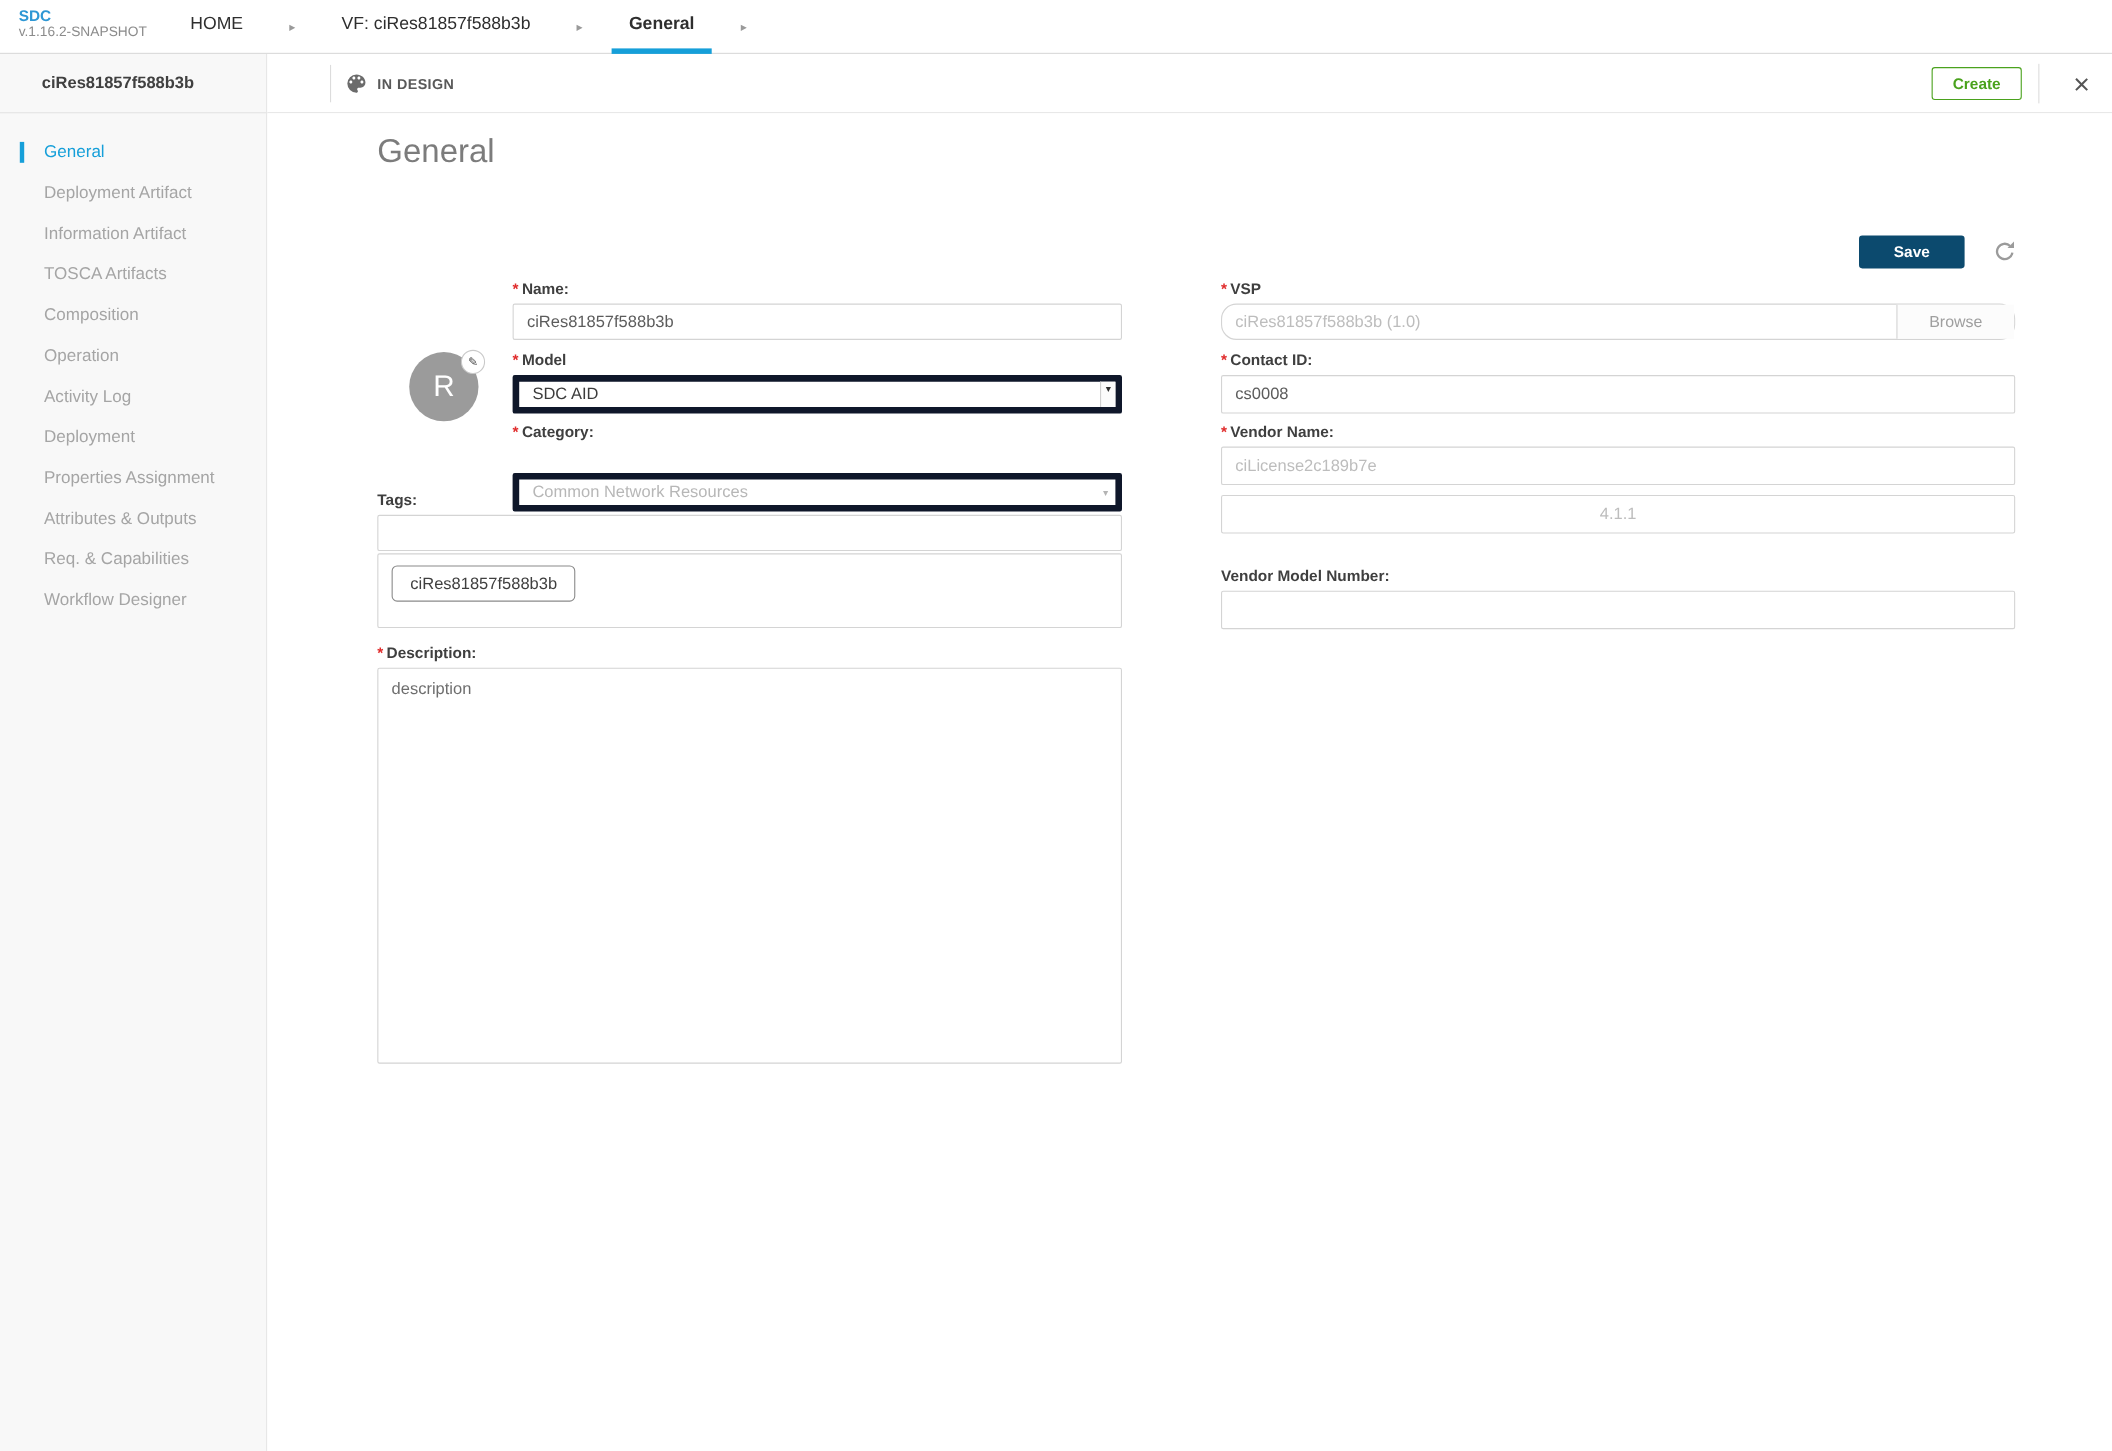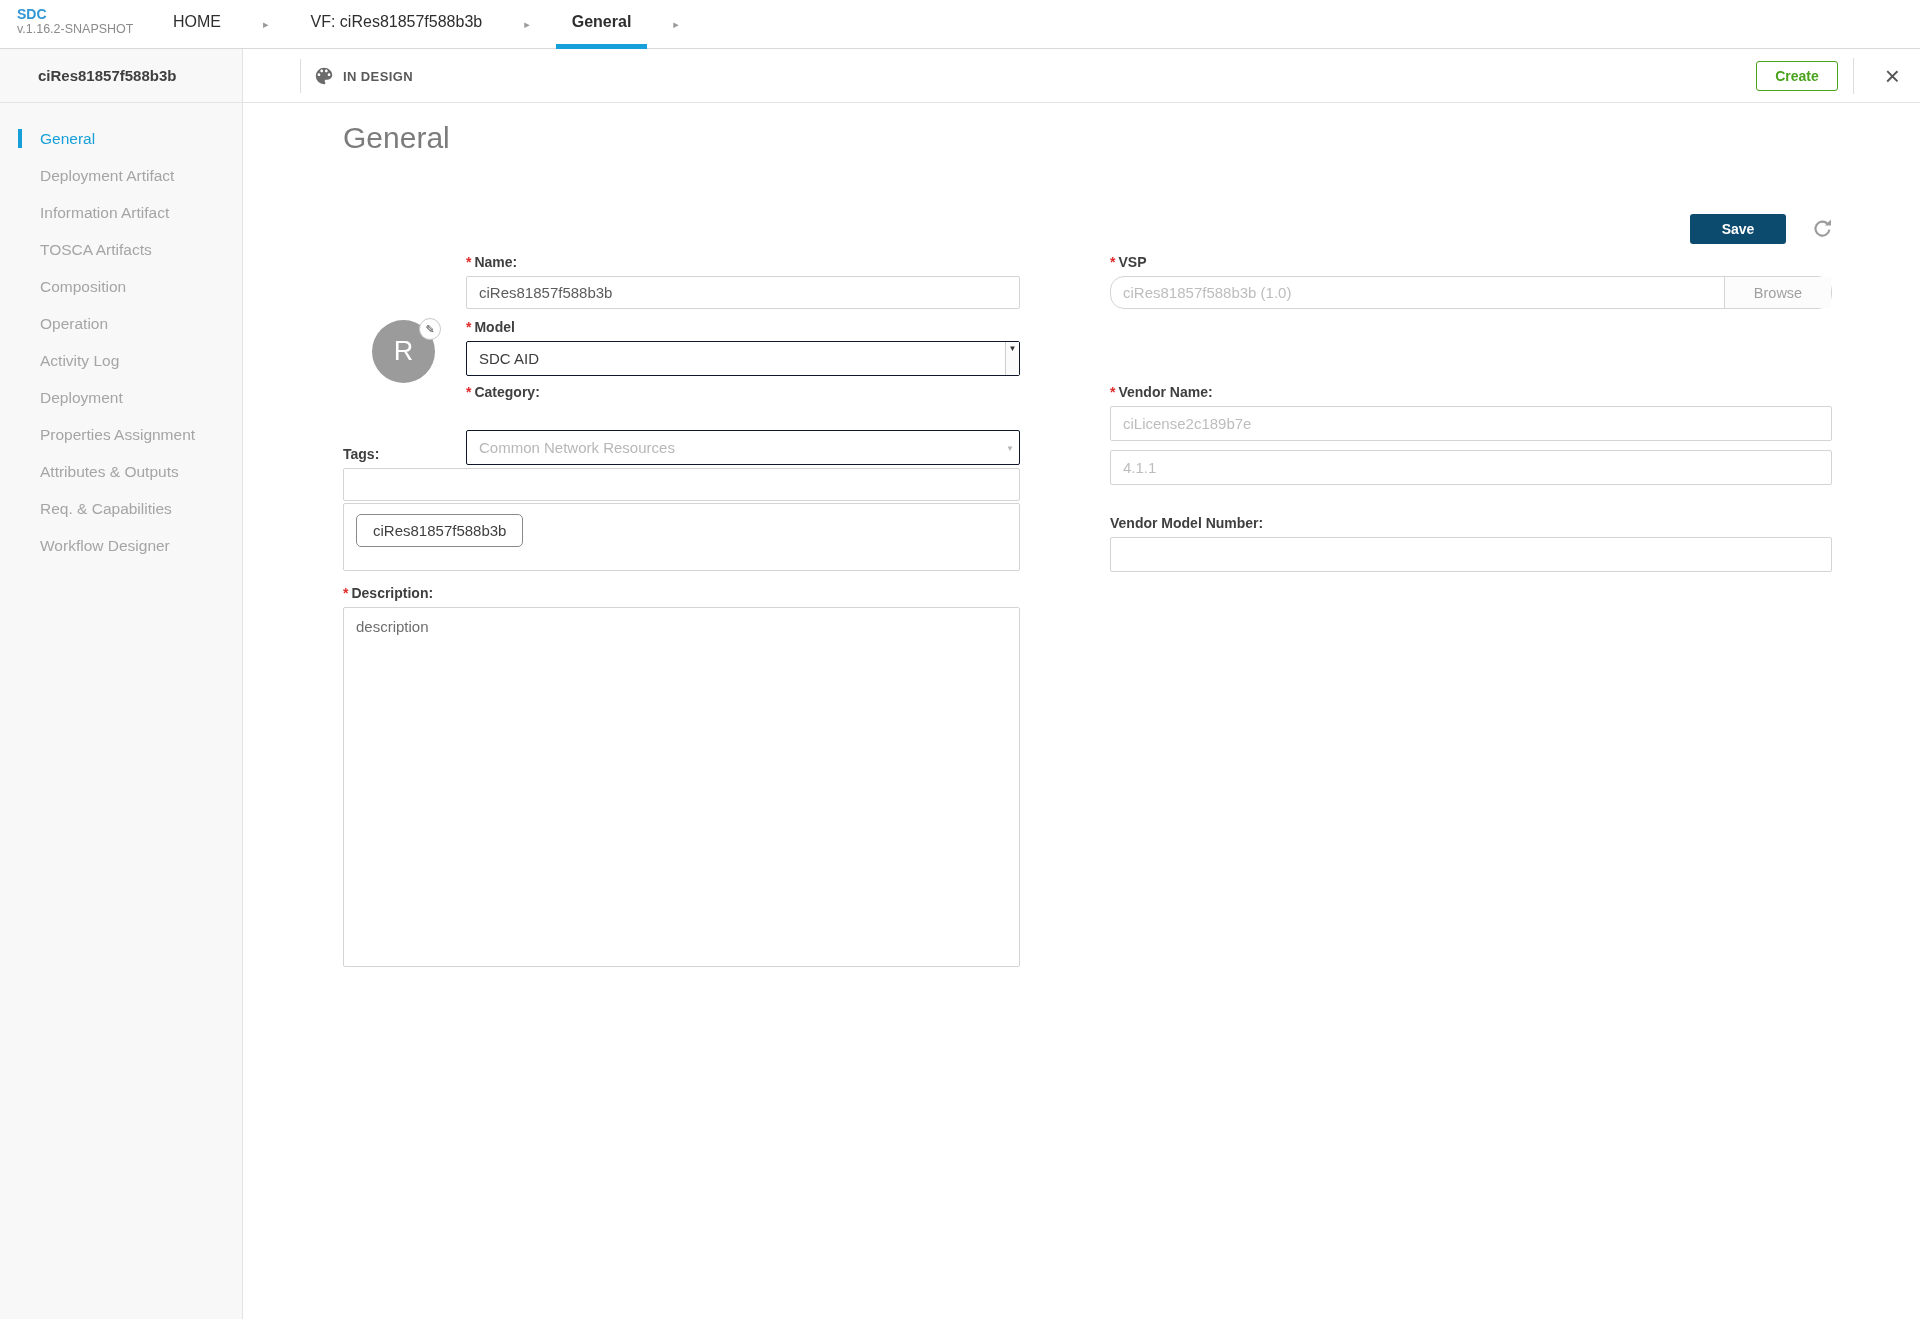--- a/index.html
+++ b/index.html
@@ -52,21 +52,21 @@
               font-family:inherit; }
   .refresh-wrap { position:absolute; right:86px; top:114px; width:23px; height:23px; cursor:pointer; }
 
   .field { position:absolute; }
   .flabel { display:block; font-size:14px; font-weight:700; color:#3f3f3f; margin-bottom:6px; white-space:nowrap; }
   .req { color:#e02b2b; margin-right:3px; font-weight:700; }
   .tinput { width:100%; height:33px; border:1px solid #d4d4d4; border-radius:2px; padding:0 12px;
             font-size:15px; color:#5c5c5c; font-family:inherit; background:#fff; outline:none; }
   .tinput.dis { color:#bdbdbd; }
 
-  .selectbox { position:relative; height:35px; border:1px solid #0f172a; border-radius:2px; background:#fff;
+  .selectbox { position:relative; height:35px; border:6px solid #0f172a; border-radius:2px; background:#fff;
                display:flex; align-items:center; padding-left:12px; font-size:15px; color:#3c3c3c; cursor:pointer; }
   .selectbox.dis { color:#b7b7b7; cursor:default;margin-top:30px; }
   .sel-strip { position:absolute; right:0; top:0; bottom:0; width:14px; border-left:1px solid #cfcfcf;
                display:flex; justify-content:center; align-items:flex-start; padding-top:2px;
                font-size:8px; color:#2e2e2e; background:#fbfbfb; }
   .sel-arrow { position:absolute; right:5px; top:50%; transform:translateY(-50%); font-size:8px; color:#b4b4b4; }
 
   
   .avatar { position:absolute; left:129px; top:217px; width:63px; height:63px; border-radius:50%;
             background:#9b9b9b; color:#fff; font-size:27px; display:flex; align-items:center;
@@ -234,28 +234,32 @@
     </div>
 
     <div class="field f-vsp">
       <label class="flabel"><span class="req">*</span><span>VSP</span></label>
       <div class="vsp-box">
         <input type="text" readonly="" value="ciRes81857f588b3b (1.0)" style="">
         <span class="browse-btn">Browse</span>
       </div>
     </div>
 
+    <div class="field f-contact">
+      <label class="flabel"><span class="req">*</span><span>Contact ID:</span></label>
+      <input class="tinput" type="text" style="height: 35px;" value="cs0008">
+    </div>
 
     <div class="field f-vendorname">
       <label class="flabel"><span class="req">*</span><span>Vendor Name:</span></label>
       <input class="tinput dis" type="text" style="height: 35px;" readonly="" value="ciLicense2c189b7e">
     </div>
 
     <div class="field f-vendorrel">
-      <input class="tinput dis" type="text" style="height: 35px;" readonly="" value="4.1.1">
+      <input class="tinput dis" type="text" style="height: 35px; text-align: center;" readonly="" value="4.1.1">
     </div>
 
     <div class="field f-vendormodel">
       <label class="flabel"><span>Vendor Model Number:</span></label>
       <input class="tinput" type="text" style="height: 35px;" value="">
     </div>
   </div>
 
 </div>
 

